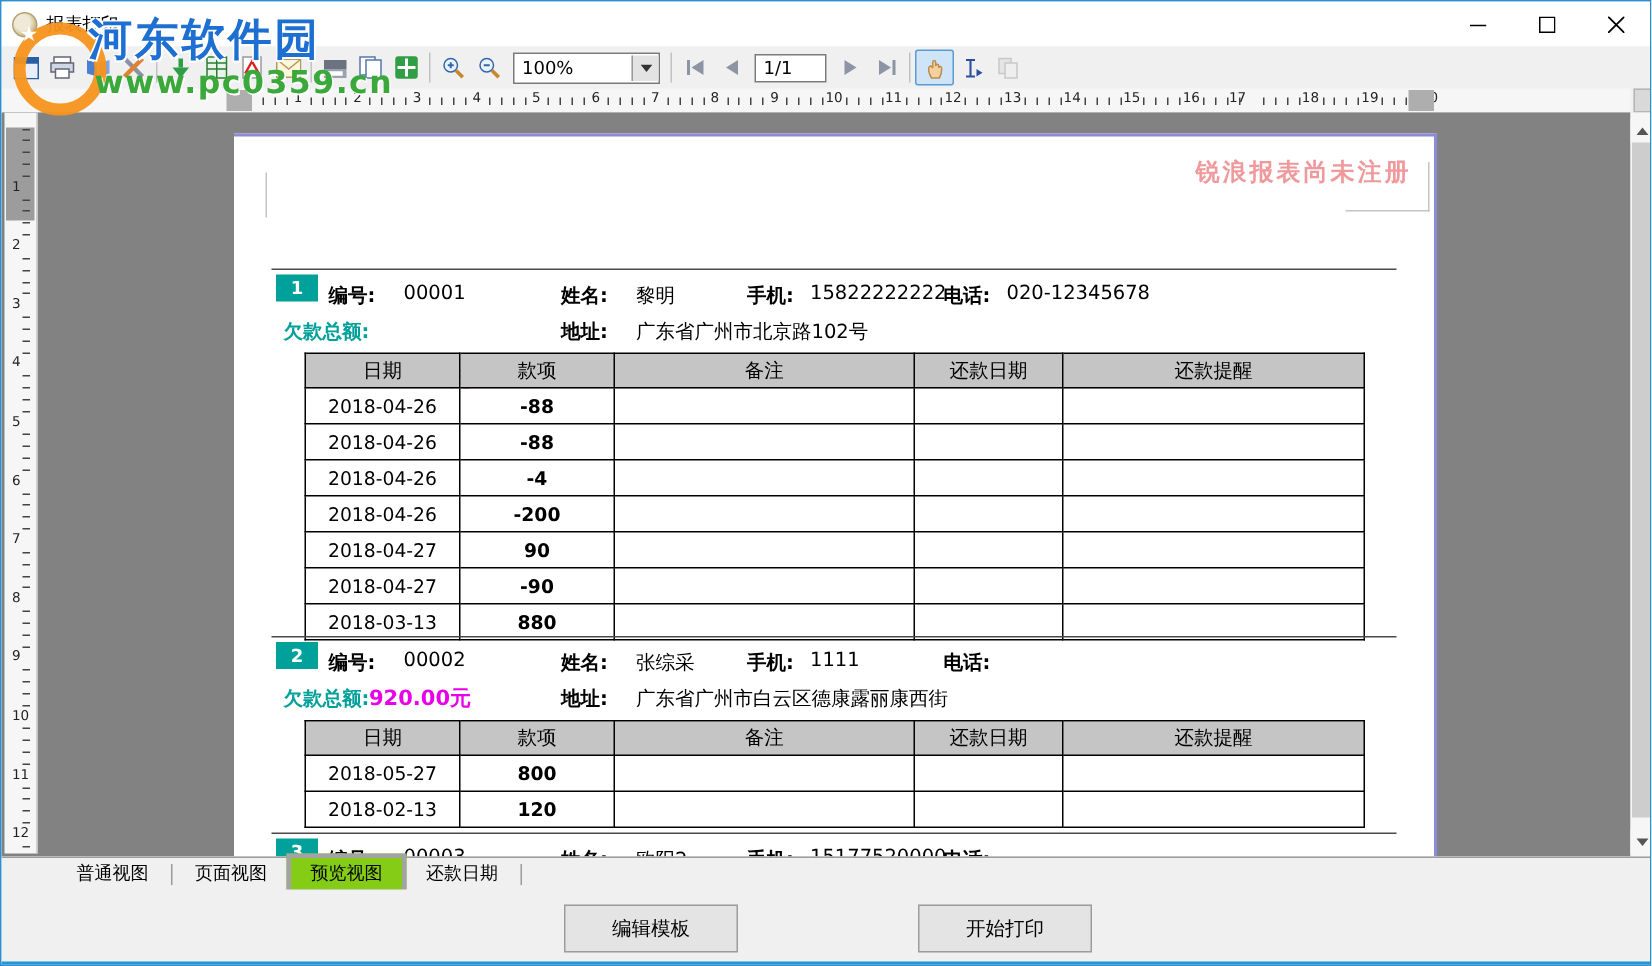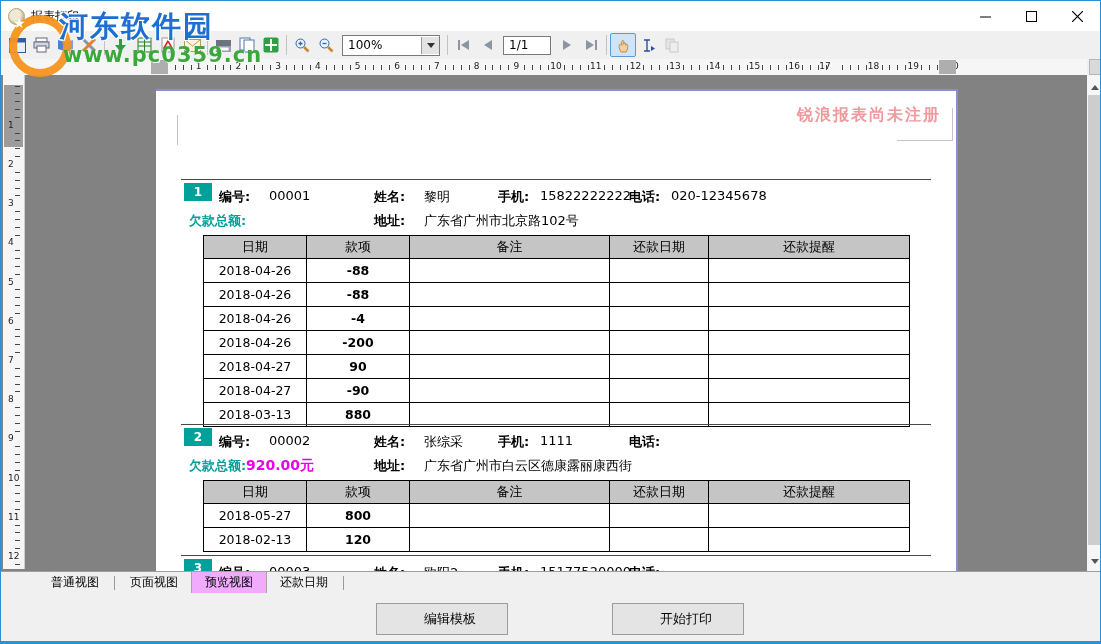--- a/index.html
+++ b/index.html
@@ -58,25 +58,25 @@
   
   .vscroll{position:absolute;left:1086px;top:74px;width:15px;height:496px;background:#f6f6f6;}
   .vs-btn{position:absolute;left:0;width:15px;height:16px;background:#f6f6f6;display:flex;align-items:center;justify-content:center;}
   .vs-thumb{position:absolute;left:1px;width:13px;background:#cdcdcd;}
   .tri-up{width:0;height:0;border-left:4px solid transparent;border-right:4px solid transparent;border-bottom:5px solid #555;}
   .tri-down{width:0;height:0;border-left:4px solid transparent;border-right:4px solid transparent;border-top:5px solid #555;}
   
   .tabbar{position:absolute;left:0;top:570px;width:100%;height:22px;background:#f0f0f0;border-top:1px solid #9e9e9e;
           display:flex;align-items:center;padding-left:37px;box-sizing:border-box;}
   .tab{font-size:12px;color:#000;padding:2px 13px;white-space:nowrap;}
-  .tab.active{border:1px solid #a3a3a3;background:#f0abfc;}
+  .tab.active{border:3px solid #a3a3a3;background:#84cc16;}
   .tabsep{width:1px;height:14px;background:#9a9a9a;margin:0 2px;}
   .btnbar{position:absolute;left:0;top:592px;width:100%;height:48px;background:#f0f0f0;}
   .abtn{position:absolute;top:10px;width:114px;height:30px;background:#e4e4e4;border:1px solid #9c9c9c;
-        font-size:13px;display:flex;align-items:center;justify-content:center;color:#000;padding-left:16px;}
+        font-size:13px;display:flex;align-items:center;justify-content:center;color:#000;}
   .bottom-accent{position:absolute;left:0;top:640px;width:100%;height:4px;background:#2496d4;}
   
   .sitemark{position:absolute;left:2px;top:2px;width:320px;height:75px;pointer-events:none;z-index:50;}
   .sm-ring{position:absolute;left:6px;top:12px;width:46px;height:46px;border:8px solid #f7941d;border-radius:50%;opacity:.95;}
   .sm-star{position:absolute;left:10px;top:12px;color:#fff;font-size:14px;}
   .sm-cn{position:absolute;left:56px;top:4px;font-size:29px;font-weight:bold;color:#1d6fd1;
          text-shadow:1px 1px 0 #fff,-1px -1px 0 #fff,1px -1px 0 #fff,-1px 1px 0 #fff;letter-spacing:2px;white-space:nowrap;}
   .sm-url{position:absolute;left:60px;top:40px;font-size:21px;font-weight:bold;color:#3aa83a;
           text-shadow:1px 1px 0 #fff;letter-spacing:1px;white-space:nowrap;}
   svg{display:block;}

